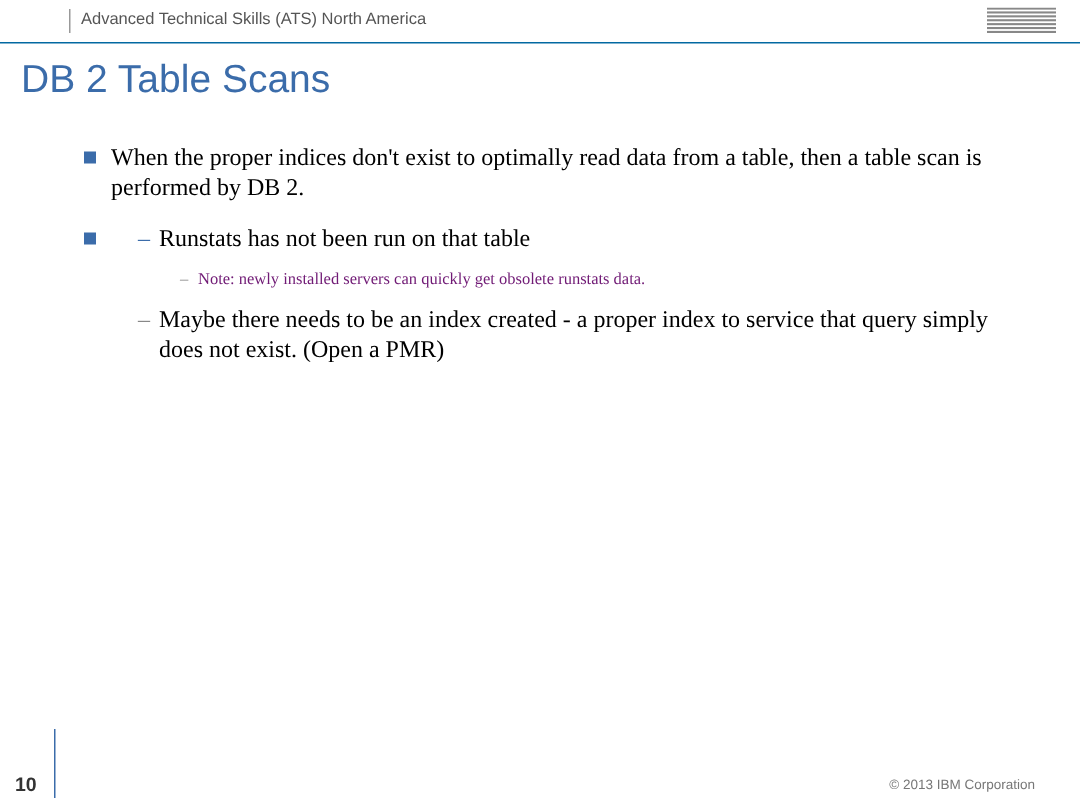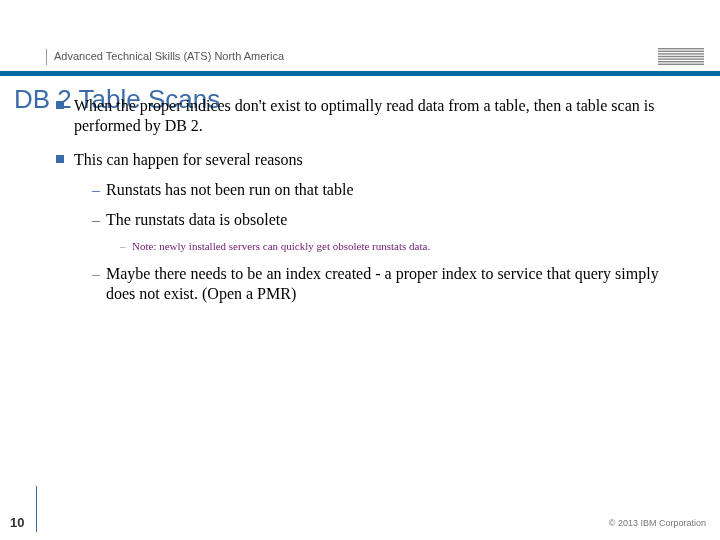--- a/index.html
+++ b/index.html
@@ -9,22 +9,21 @@
     height: 540px;
     font-family: Arial, Helvetica, sans-serif;
     background: #fff;
     position: relative;
     overflow: hidden;
   }
   .header-bar {
     position: relative;
     height: 28px;
     background: #fff;
-    border-bottom: 5px solid #0369a1;
-    margin-top: 43px;
+    border-bottom: 1px solid #0369a1;
   }
   .header-tick {
     position: absolute;
     left: 46px;
     top: 6px;
     bottom: 6px;
     width: 1px;
     background: #999;
   }
   .header-text {
@@ -113,21 +112,21 @@
     position: absolute;
     left: 46px;
     top: 0;
     color: #888;
   }
 
   .footer {
     position: absolute;
     bottom: 0;
     left: 0;
-    right: 0;
+    right: 16px;
     height: 36px;
     padding-left: 32px;
   }
   .page-num {
     position: absolute;
     left: 10px;
     bottom: 10px;
     font-size: 13px;
     font-weight: bold;
     color: #333;
@@ -170,23 +169,21 @@
 </div>
 
 <div class="title">DB 2 Table Scans</div>
 
 <div class="content">
   <div class="sq">
     <span>When the proper indices don't exist to optimally read data from a table, then a table scan is performed by DB 2.</span>
   </div>
 
   <div class="sq">
-    <span>This can happen for several reasons</span>
     <div class="dash">Runstats has not been run on that table</div>
-    <div class="dash">The runstats data is obsolete</div>
     <div class="note">Note: newly installed servers can quickly get obsolete runstats data.</div>
     <div class="dash gray" style="padding-left:18px">
       <span style="display:block; margin-left:14px;">Maybe there needs to be an index created - a proper index to service that query simply does not exist. (Open a PMR)</span>
     </div>
   </div>
 </div>
 
 <div class="footer">
   <div class="side-bar"></div>
   <div class="page-num">10</div>

